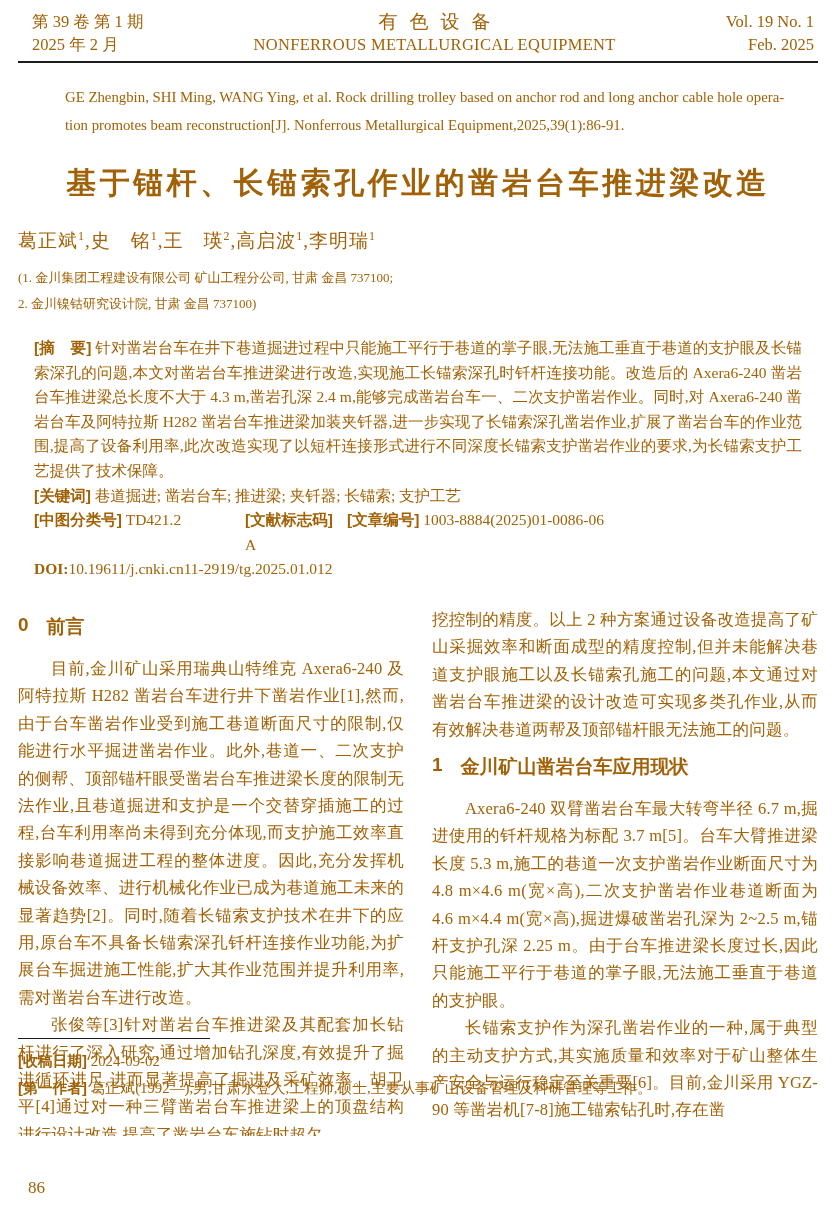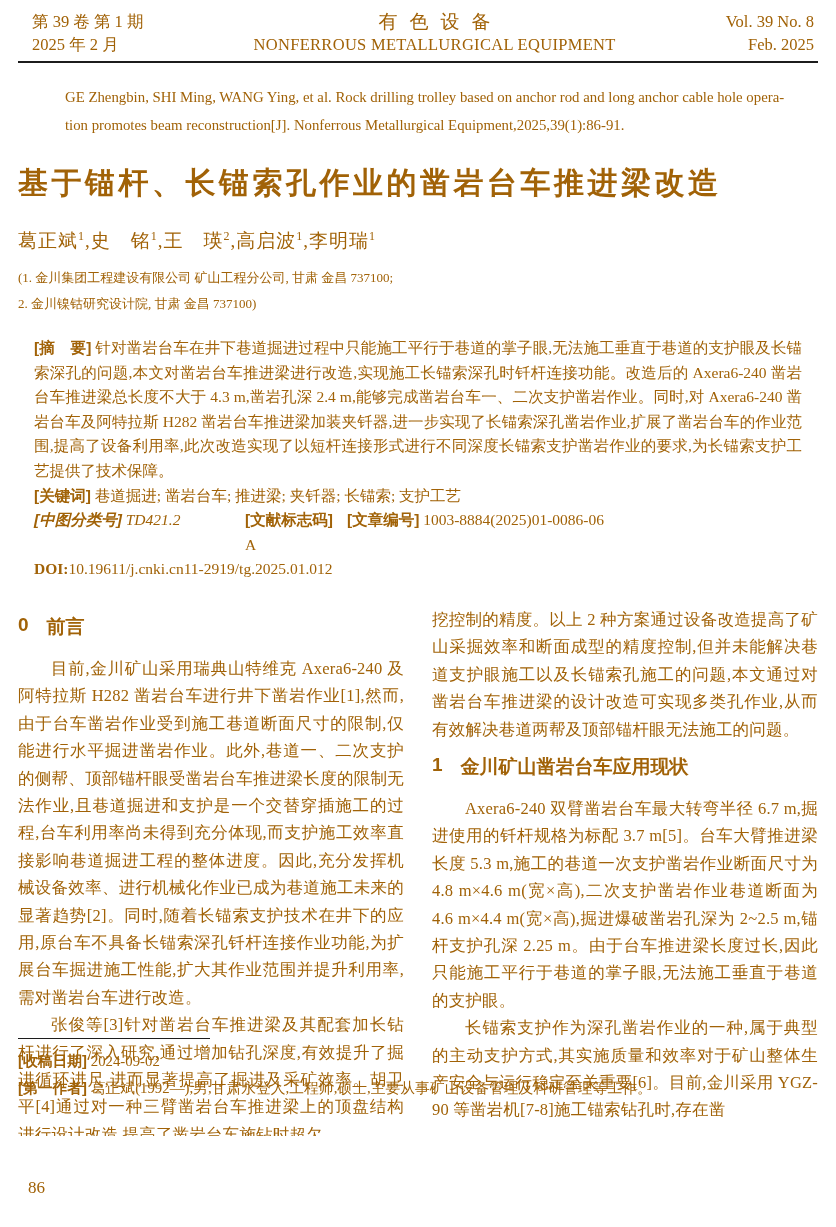--- a/index.html
+++ b/index.html
@@ -14,32 +14,32 @@
   .hdr-center{flex:1;text-align:center;}
   .hdr-center .cn{font-size:19px;letter-spacing:12px;margin-right:-12px;}
   .hdr-center .en{font-size:16.5px;letter-spacing:0.3px;}
   .hdr-right{text-align:right;padding-right:4px;white-space:nowrap;}
   .rule{border-bottom:2px solid #1c1c1c;margin-top:5px;}
   
   .citation{margin-top:20px;font-size:14.8px;line-height:28px;}
   .lbl{font-family:"Liberation Sans","DejaVu Sans",sans-serif;font-weight:700;}
   .cit-en{padding-left:47px;}
   
-  .title{margin:24px 0 0;font-family:"Liberation Sans","DejaVu Sans",sans-serif;
+  .title{margin:24px 0 0;text-align:center;font-family:"Liberation Sans","DejaVu Sans",sans-serif;
          font-weight:700;font-size:30px;letter-spacing:3.5px;white-space:nowrap;}
   .authors{margin-top:24px;text-align:left;font-size:19px;letter-spacing:1px;}
   .authors sup{font-size:12px;}
   .affil{margin-top:11px;text-align:left;font-size:13px;line-height:26px;}
   
   .meta{margin:19px 16px 0;font-size:15.5px;line-height:24.6px;}
   .meta p{margin:0;}
   .abstract{text-align:justify;}
   .kw{margin-top:1px;}
   .clc{margin-top:2px;display:flex;}
-  .clc-item1{width:211px;font-style:italic;}
+  .clc-item1{width:211px;}
   .clc-item2{width:102px;}
   .clc-item3{flex:1;}
   .doi{margin-top:3px;}
   .lbl-doi{font-weight:700;}
   
   .columns{display:flex;gap:28px;margin-top:24px;height:530px;overflow:hidden;}
   .col{width:386px;overflow:hidden;}
   .col p{margin:0;font-size:16.5px;line-height:27.4px;text-align:justify;letter-spacing:0.2px;}
   .col p.indent{text-indent:2em;}
   h2.sec{font-family:"Liberation Sans","DejaVu Sans",sans-serif;font-weight:700;
@@ -59,21 +59,21 @@
   <div class="hdr">
     <div class="hdr-left">
       <div>第 39 卷 第 1 期</div>
       <div>2025 年 2 月</div>
     </div>
     <div class="hdr-center">
       <div class="cn">有色设备</div>
       <div class="en">NONFERROUS METALLURGICAL EQUIPMENT</div>
     </div>
     <div class="hdr-right">
-      <div>Vol. 39 No. 8</div>
+      <div>Vol. 19 No. 1</div>
       <div>Feb. 2025</div>
     </div>
   </div>
 
   <div class="rule"></div>
 
   <div class="citation">
     <div class="cit-en">GE Zhengbin, SHI Ming, WANG Ying, et al. Rock drilling trolley based on anchor rod and long anchor cable hole opera-</div>
     <div class="cit-en">tion promotes beam reconstruction[J]. Nonferrous Metallurgical Equipment,2025,39(1):86-91.</div>
   </div>

